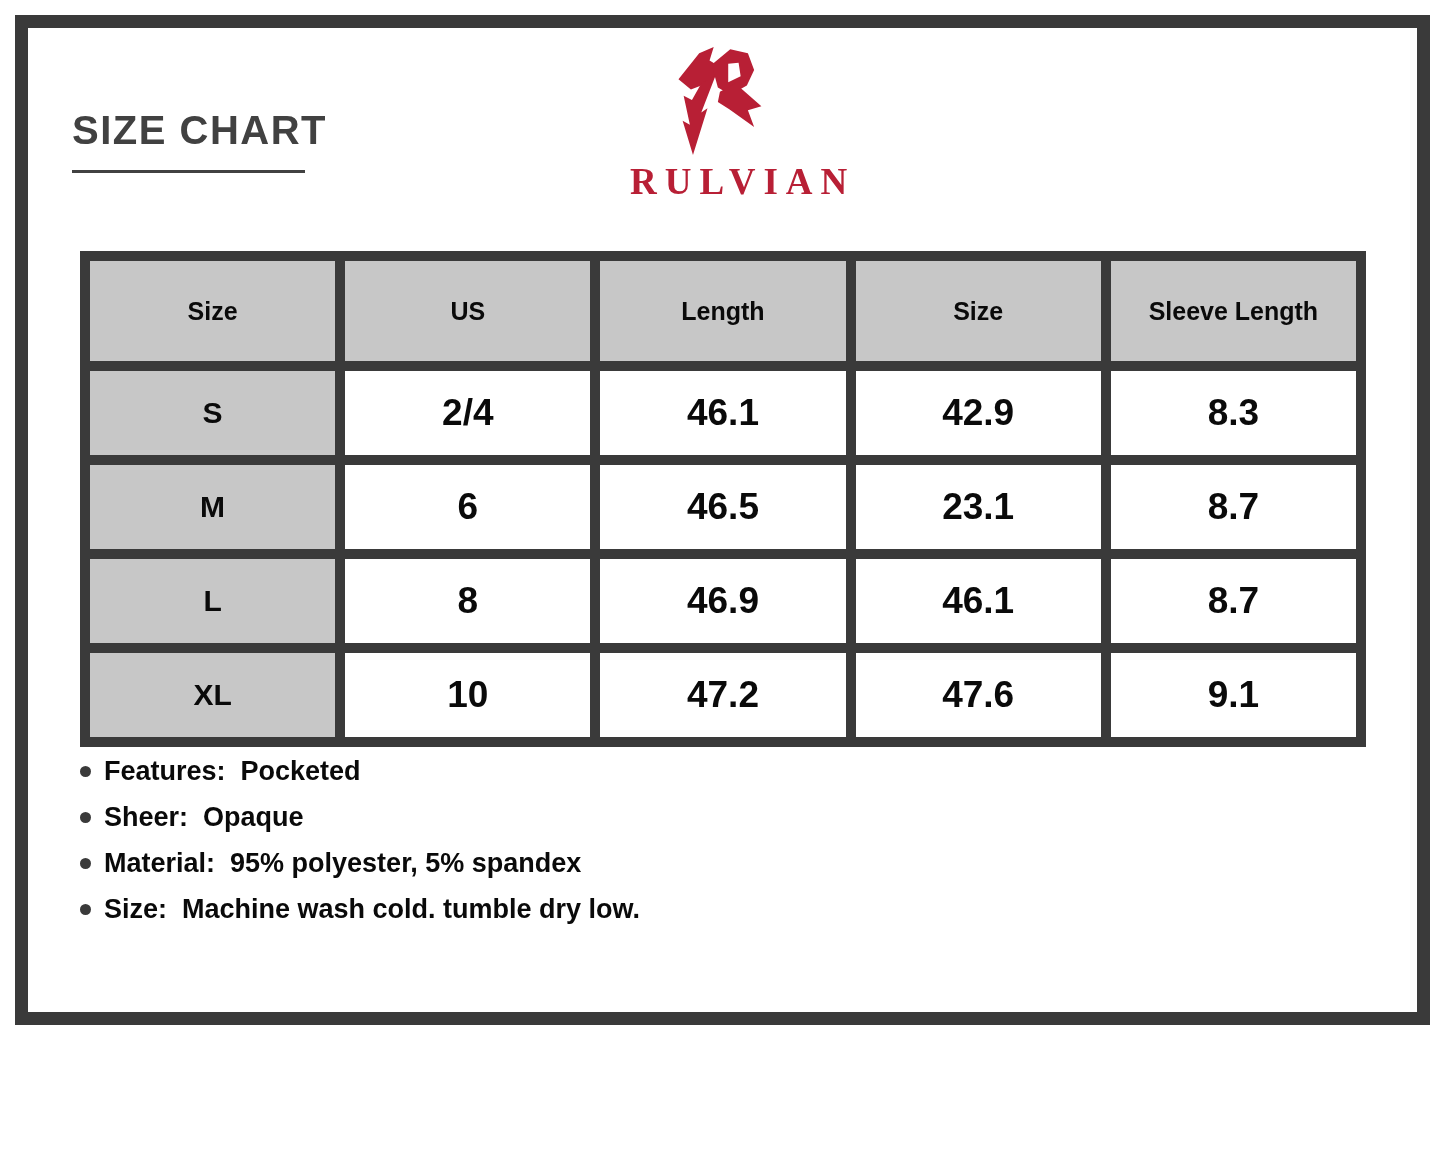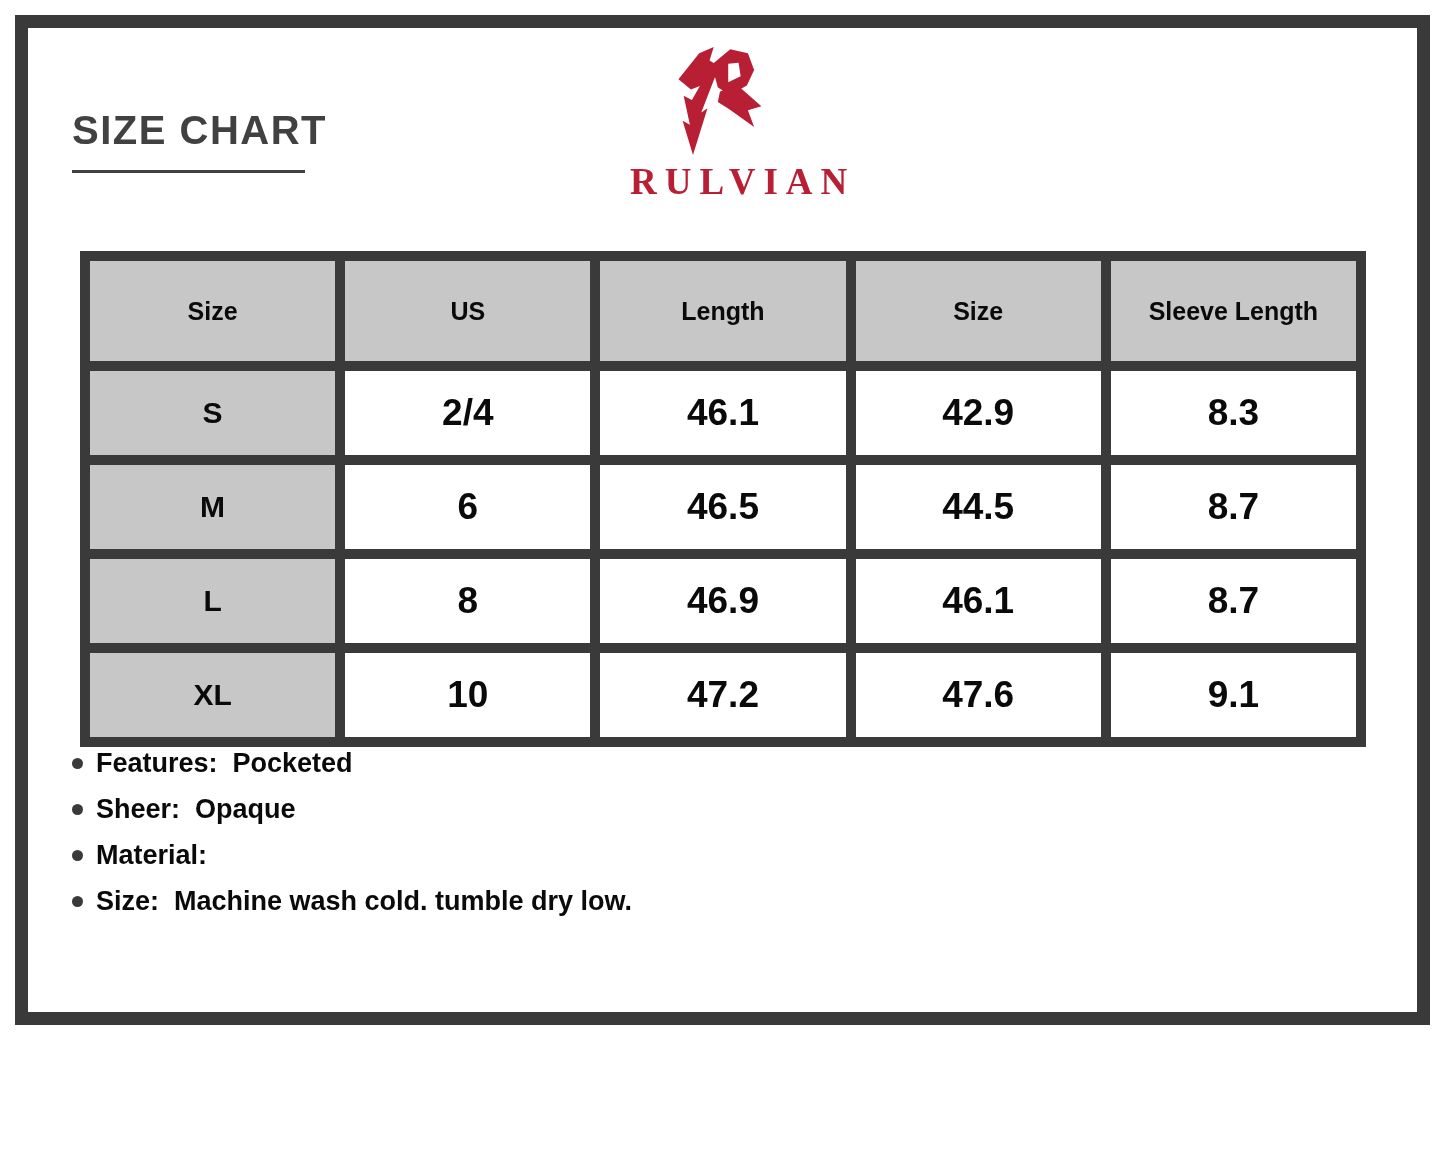--- a/index.html
+++ b/index.html
@@ -80,21 +80,21 @@
     font-size:30px;
   }
   .size-table tbody td{
     background:var(--cellbg);
     font-size:37px;
   }
   .size-table tbody th,.size-table tbody td{height:84px;}
   
   .details{
     position:absolute;left:68px;top:744px;
-    list-style:none;margin:4px;padding:0;
+    list-style:none;margin:12px;padding:0;
   }
   .details li{
     display:flex;align-items:baseline;
     margin-bottom:15px;
   }
   .details .dot{
     width:11px;height:11px;border-radius:50%;
     background:var(--dark);
     margin-right:13px;flex:none;
     align-self:center;
@@ -152,21 +152,21 @@
           <th>S</th>
           <td>2/4</td>
           <td>46.1</td>
           <td>42.9</td>
           <td>8.3</td>
         </tr>
         <tr>
           <th>M</th>
           <td>6</td>
           <td>46.5</td>
-          <td>44.5</td>
+          <td>23.1</td>
           <td>8.7</td>
         </tr>
         <tr>
           <th>L</th>
           <td>8</td>
           <td>46.9</td>
           <td>46.1</td>
           <td>8.7</td>
         </tr>
         <tr>
@@ -186,20 +186,21 @@
         <span class="val">Pocketed</span>
       </li>
       <li>
         <span class="dot"></span>
         <span class="lab">Sheer:</span>
         <span class="val">Opaque</span>
       </li>
       <li>
         <span class="dot"></span>
         <span class="lab">Material:</span>
+        <span class="val">95% polyester, 5% spandex</span>
       </li>
       <li>
         <span class="dot"></span>
         <span class="lab">Size:</span>
         <span class="val">Machine wash cold. tumble dry low.</span>
       </li>
     </ul>
 
 </div>
 

